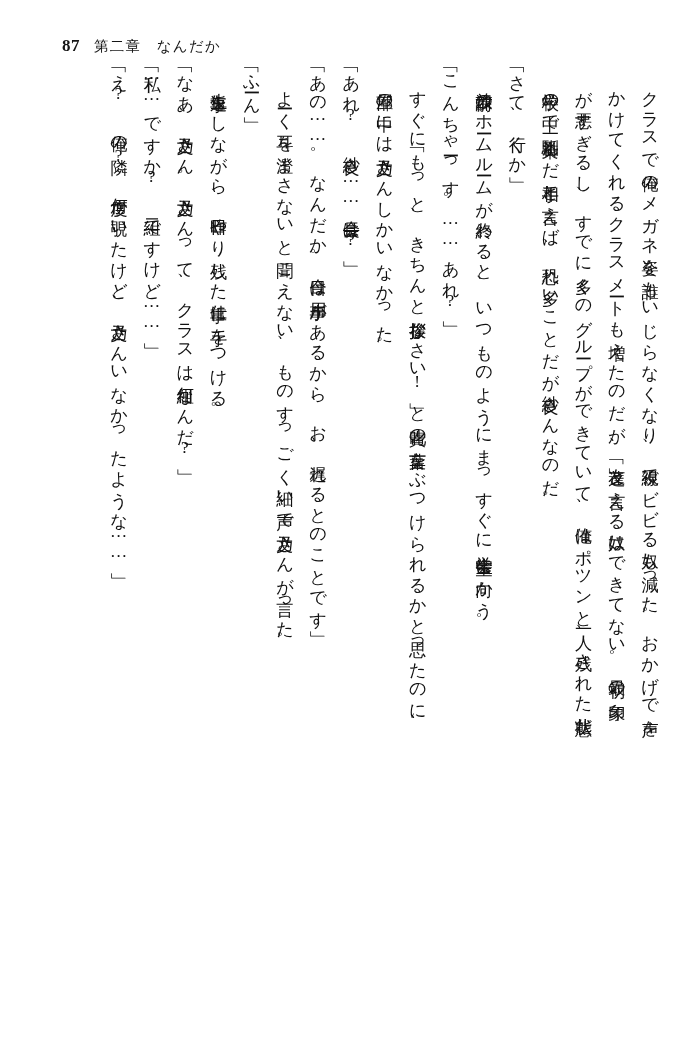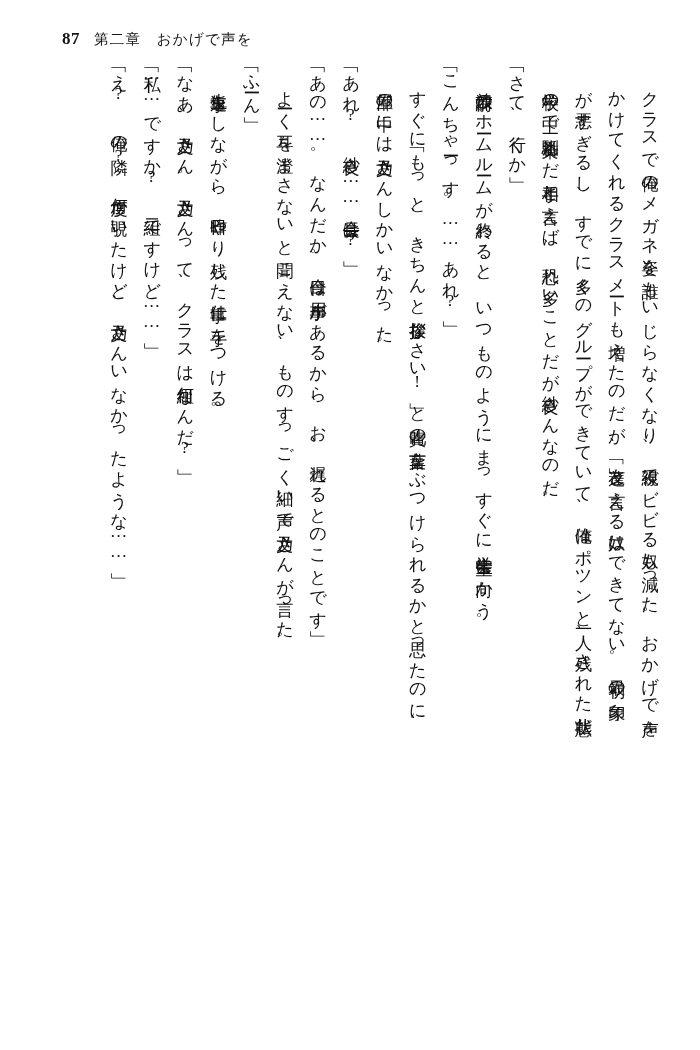--- a/index.html
+++ b/index.html
@@ -20,21 +20,21 @@
     width: 700px;
     height: 1050px;
     box-sizing: border-box;
     padding: 22px 26px 24px 26px;
     display: flex;
     flex-direction: column;
   }
   
   .page-header {
     display: flex;
-    align-items: center;
+    align-items: flex-end;
     gap: 14px;
     height: 34px;
     padding-left: 36px;
     flex: 0 0 auto;
   }
   .page-number {
     font-size: 17px;
     font-weight: bold;
     letter-spacing: 0.5px;
     color: #151515;
@@ -70,21 +70,21 @@
     text-indent: 1em;
   }
 </style>
 </head>
 <body>
 
 <div class="page">
 
   <div class="page-header">
     <span class="page-number">87</span>
-    <span class="running-head">第二章　おかげで声を</span>
+    <span class="running-head">第二章　なんだか</span>
   </div>
 
   <div class="body-text" id="body-text">
       <p>クラスで俺のメガネ姿を誰もいじらなくなり、視線でビビる奴も減った。おかげで声を</p>
       <p>かけてくれるクラスメートも増えたのだが、「友達」と言える奴はできてない。最初の印象</p>
       <p>が悪すぎるし、すでに多くのグループができていて、俺はポツンと一人、残された状態だ。</p>
       <p>学校の中で一番馴染んだ相手と言えば、恐れ多いことだが紗良さんなのだ。</p>
       <p class="no-indent">「さて、行くか」</p>
       <p>放課前のホームルームが終わると、いつものようにまっすぐに学生会室に向かう。</p>
       <p class="no-indent">「こんちゃーっす。……あれ?」</p>

